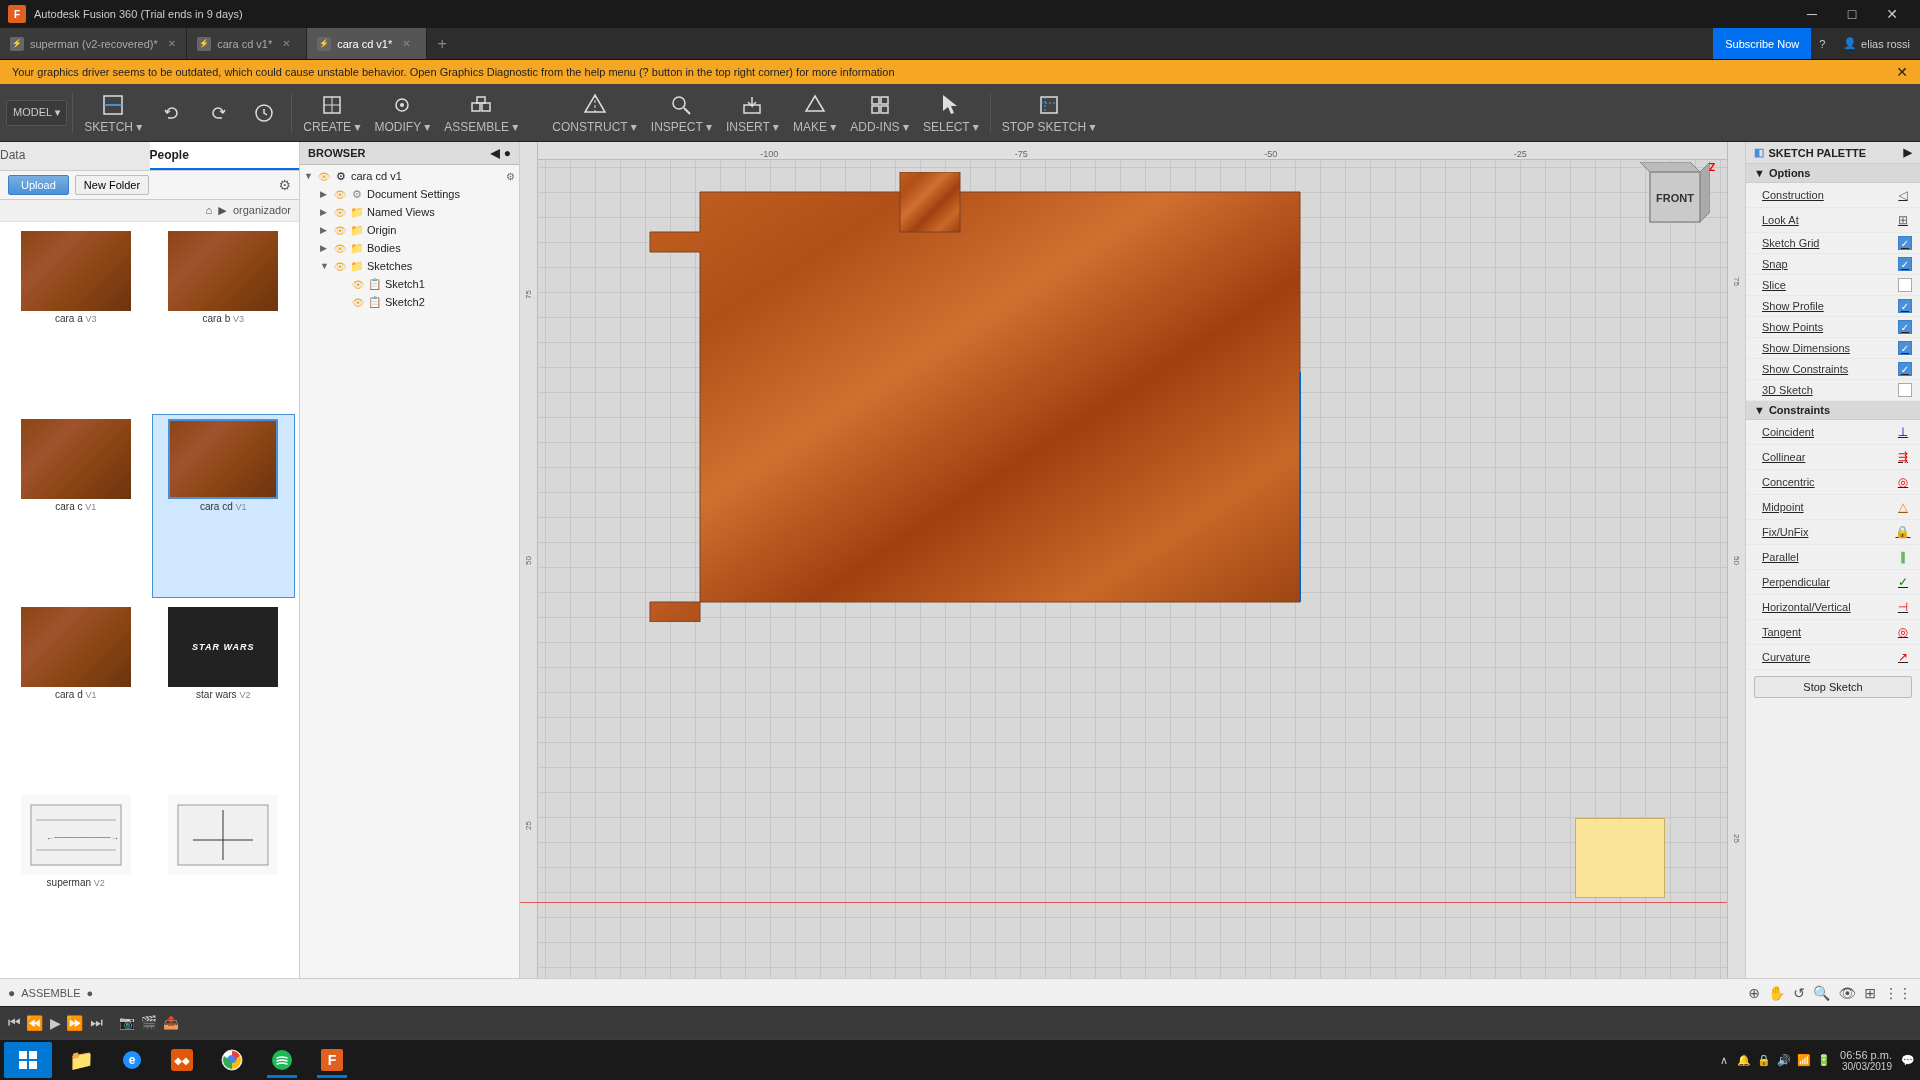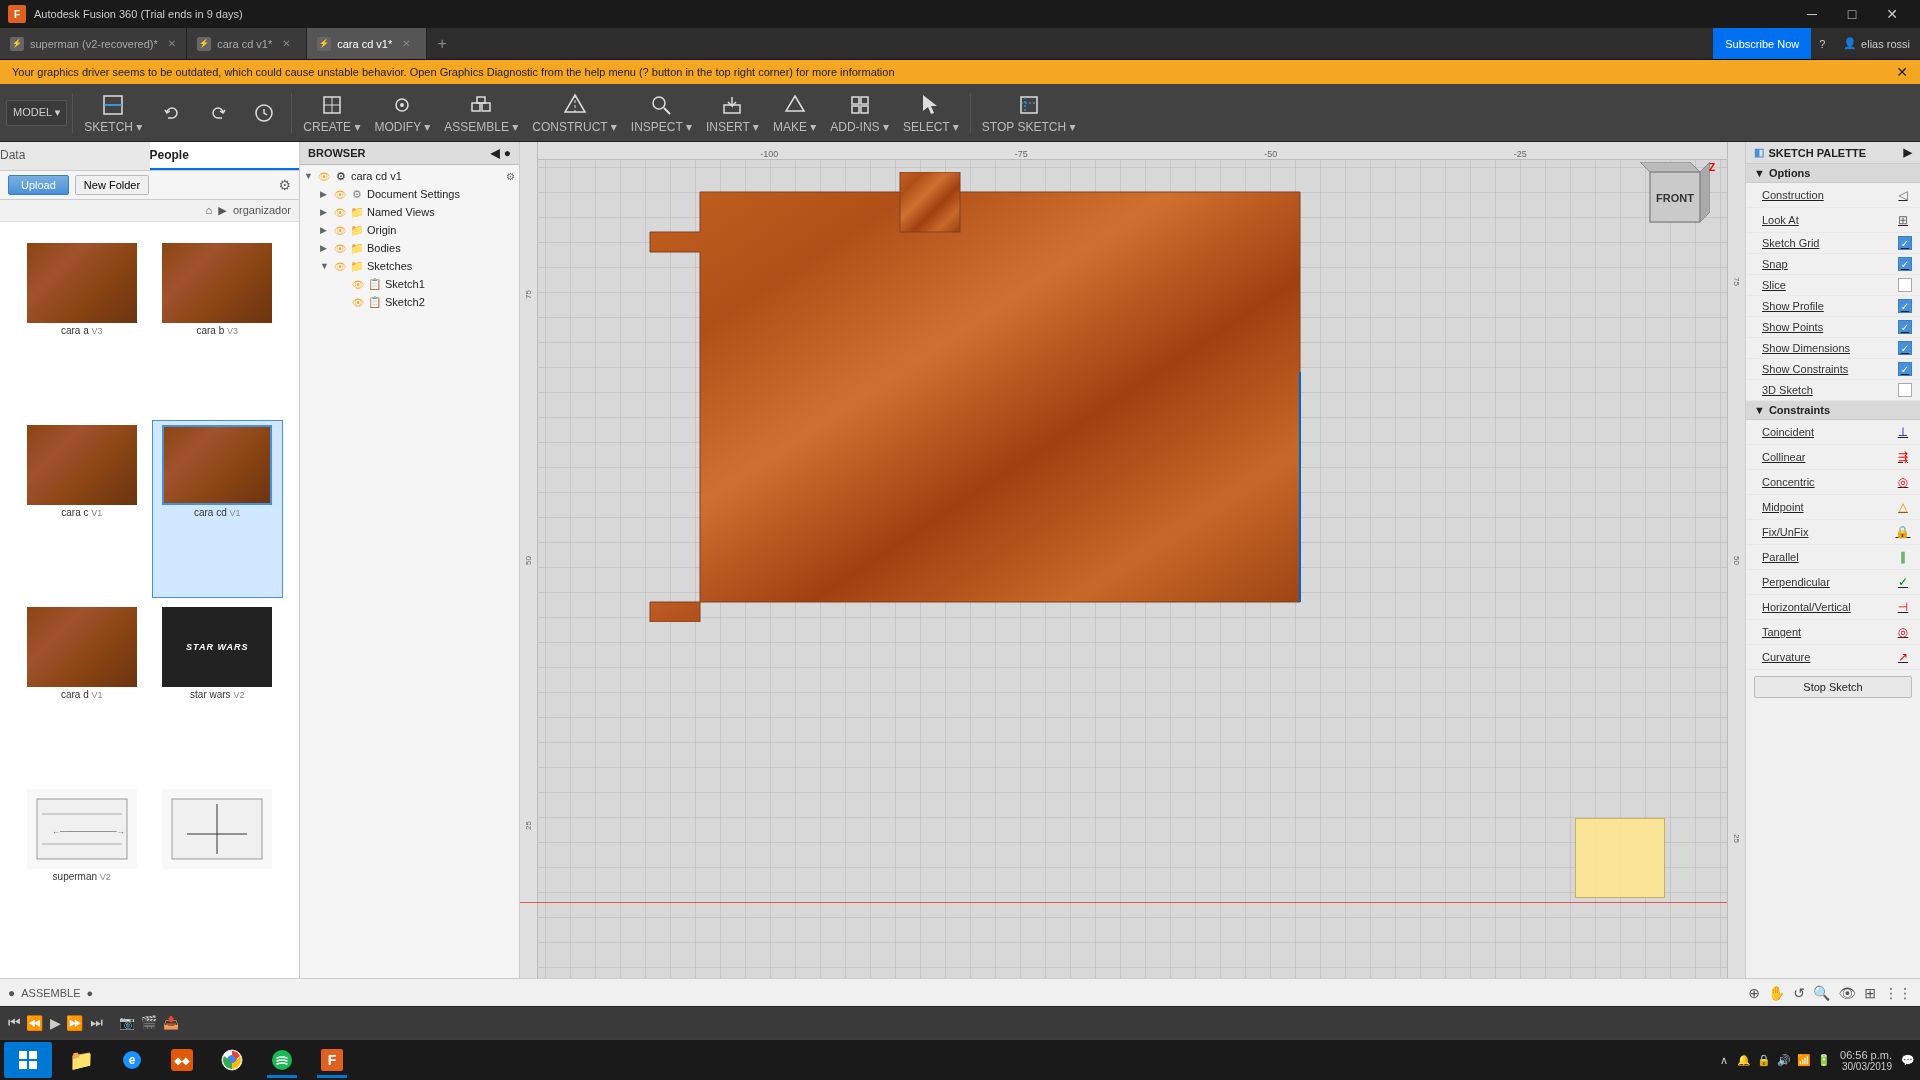--- a/index.html
+++ b/index.html
@@ -163,21 +163,21 @@
       padding: 4px 8px;
       font-size: 11px;
       color: #555;
       background: #f0f0f0;
       border-bottom: 1px solid #ddd;
       text-align: right;
     }
     #file-grid {
       flex: 1;
       overflow-y: auto;
-      padding: 16px;
+      padding: 4px;
       display: grid;
       grid-template-columns: 1fr 1fr;
       gap: 4px;
       background: #fff;
     }
     .file-item {
       display: flex;
       flex-direction: column;
       align-items: center;
       padding: 4px;
@@ -533,21 +533,21 @@
   <div class="toolbar-btn">
     <div class="tb-icon">
         <svg width="24" height="24" viewBox="0 0 24 24">
           <rect x="3" y="10" width="8" height="8" fill="none" stroke="#ddd" stroke-width="1.5"></rect>
           <rect x="13" y="10" width="8" height="8" fill="none" stroke="#ddd" stroke-width="1.5"></rect>
           <rect x="8" y="4" width="8" height="6" fill="none" stroke="#ddd" stroke-width="1.5"></rect>
         </svg>
       </div>
     <span class="tb-label">ASSEMBLE ▾</span>
   </div>
-  <div class="toolbar-btn" style="min-width:60px;">
+  <div class="toolbar-btn" style="min-width:60px;margin-left:20px;">
     <div class="tb-icon">
         <svg width="26" height="26" viewBox="0 0 26 26">
           <polygon points="13,3 23,20 3,20" fill="none" stroke="#ddd" stroke-width="1.5"></polygon>
           <line x1="13" y1="3" x2="13" y2="20" stroke="#ddd" stroke-width="1" stroke-dasharray="3,2"></line>
         </svg>
       </div>
     <span class="tb-label">CONSTRUCT ▾</span>
   </div>
   <div class="toolbar-btn">
     <div class="tb-icon">

